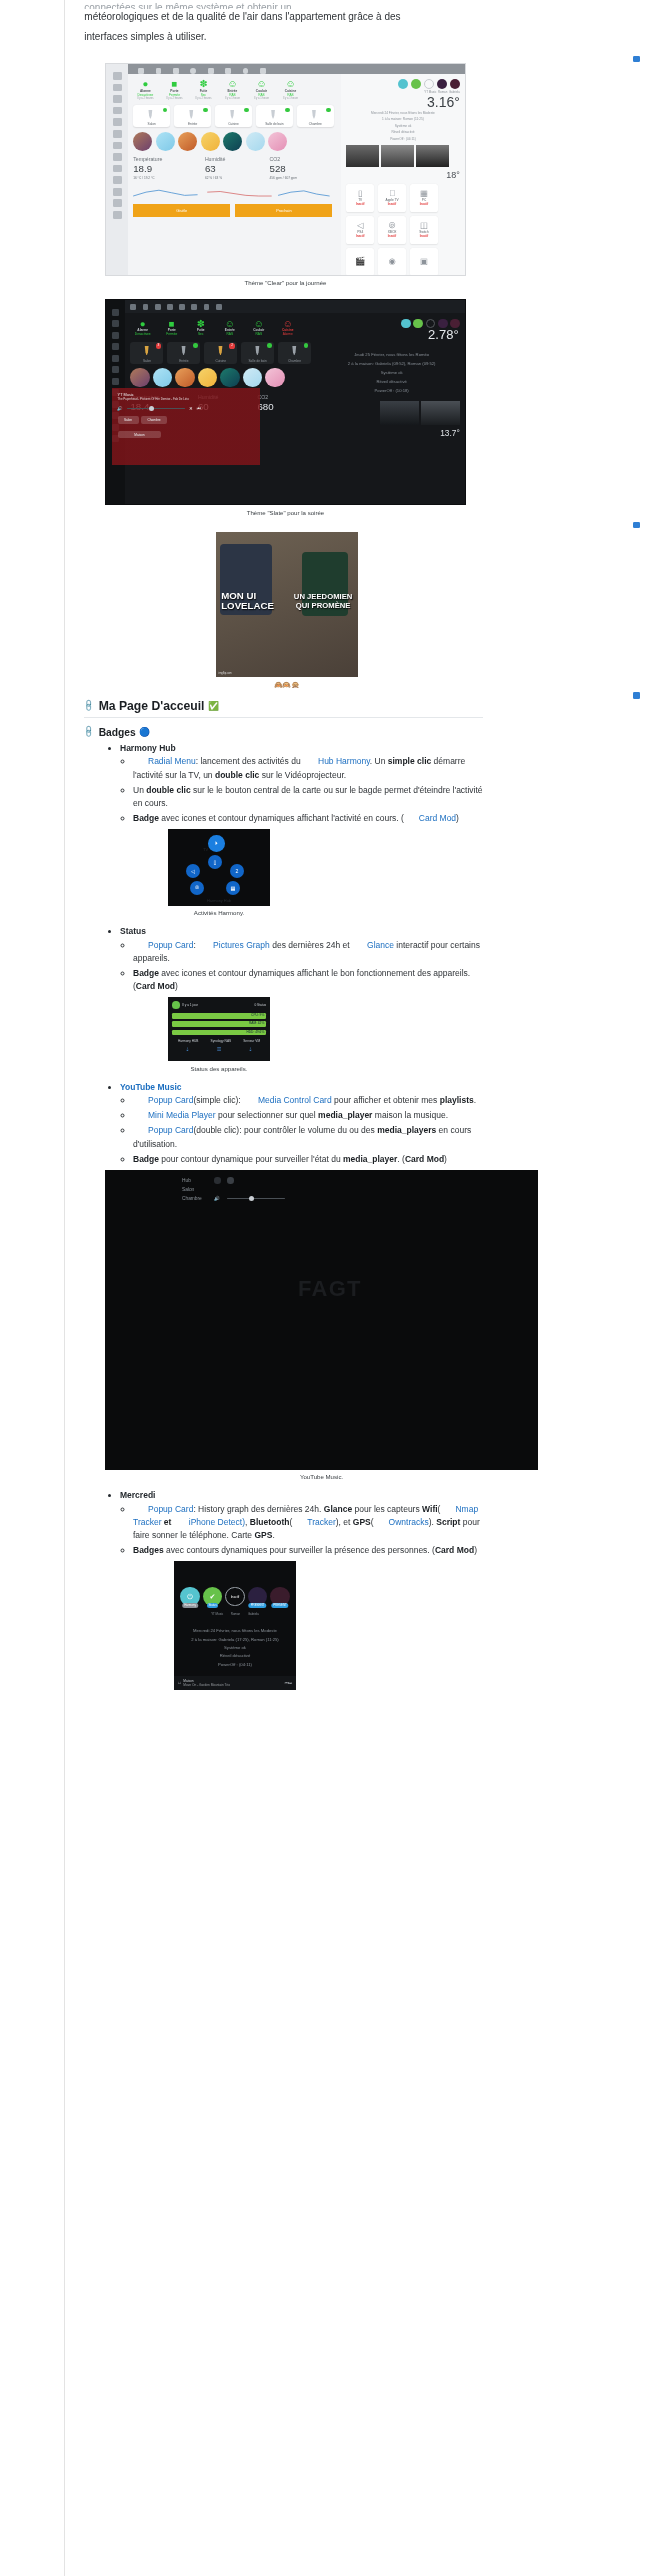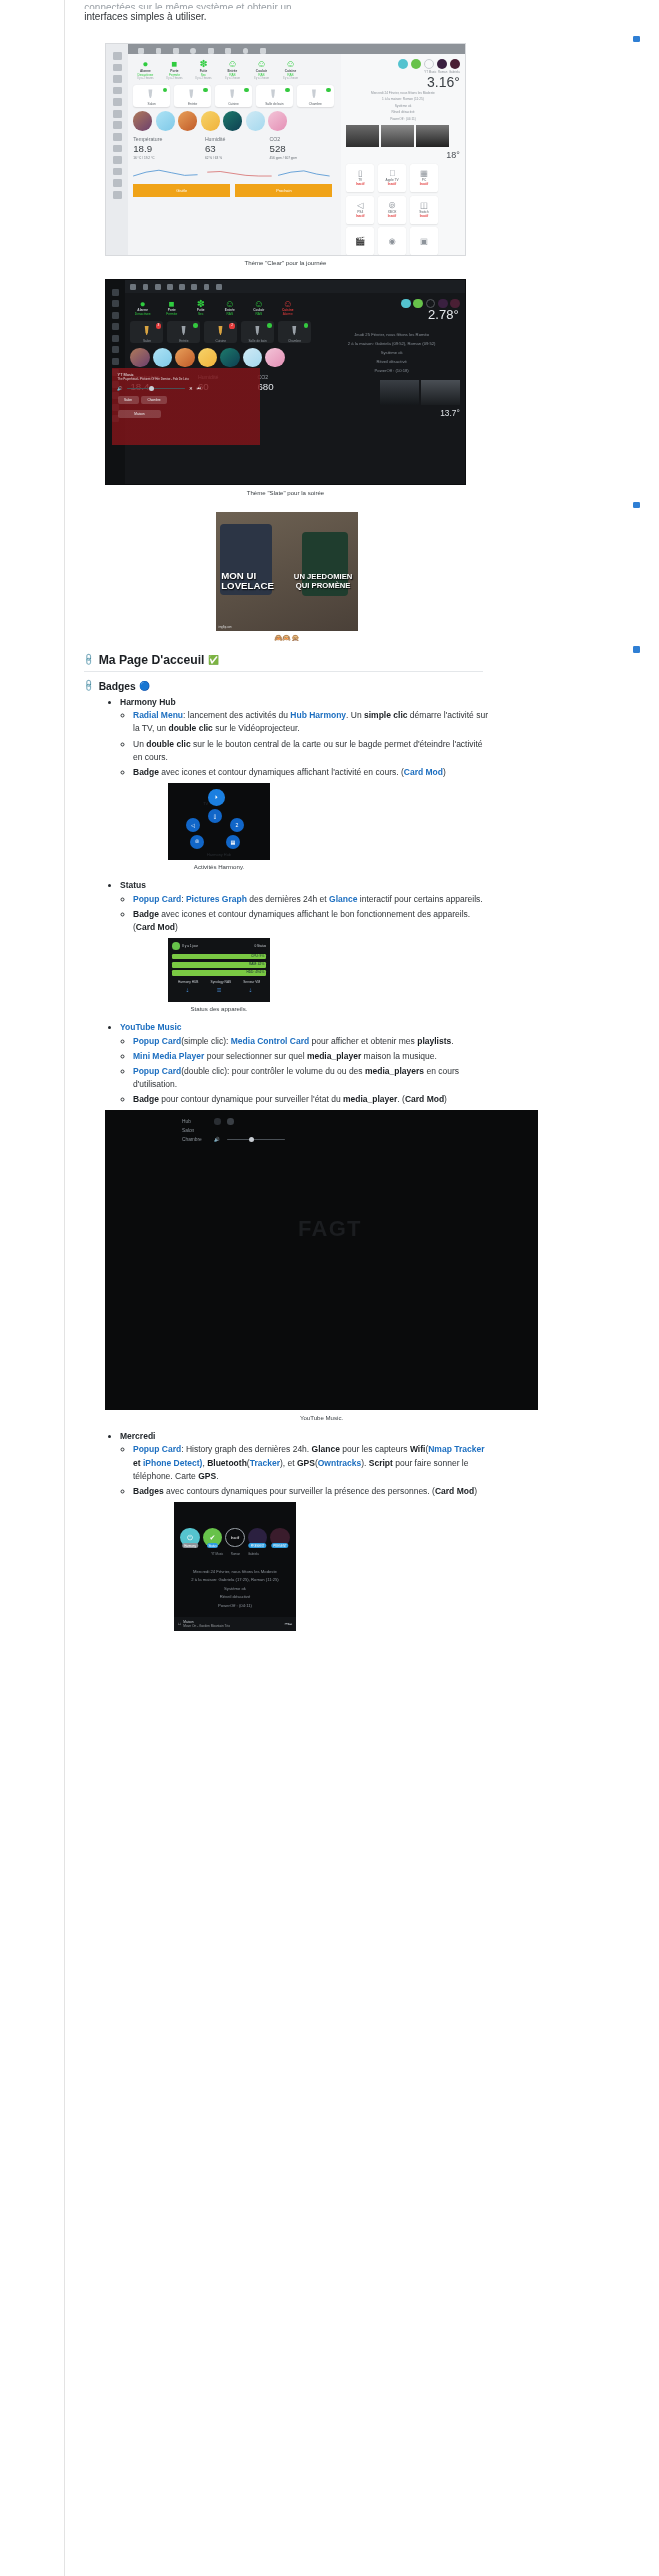--- a/index.html
+++ b/index.html
@@ -51,21 +51,21 @@
   }
   .linkicon { color:#8a9199; font-size:8.4px; transform:rotate(-45deg); display:inline-block; }
   .emoji { font-size:9px; }
 
   ul.lvl1 { margin:3.9px 0 0 0; padding-left:55px; list-style:disc; }
   ul.lvl1 > li { margin:0 0 1.3px 0; font-size:8.5px; line-height:1.55; color:#24292e; }
   ul.lvl1 > li > .hd { font-weight:700; }
   ul.lvl2 { margin:0.6px 0 3.9px 0; padding-left:13px; list-style:circle; }
   ul.lvl2 > li { margin:0 0 1.9px 0; font-size:8.5px; line-height:1.55; color:#2f3337; width:361px; }
   b { font-weight:700; color:#1b1f23; }
-  a.lk { color:#1d6fc0; text-decoration:none; font-weight:700; }
+  a.lk { color:#1d6fc0; text-decoration:none; font-weight:400;margin-left:15px; }
 
   
   .shot { position:relative; overflow:hidden; }
 
   
   .clear-shot { width:361px; height:213px; background:#f3f4f6; margin-left:40px;
                 border:0.6px solid #d8dadd; display:flex; }
   .cl-rail { width:22px; background:#e9ebee; padding-top:3.9px; }
   .cl-rail i { display:block; width:9px;height:7.7px;margin:3.9px auto;background:#b9bec4;border-radius:1.3px; }
   .cl-main { flex:1; display:flex; flex-direction:column; }
@@ -127,21 +127,21 @@
   .sl-bulb .lb { position:absolute;bottom:0.6px;width:100%;text-align:center;font-size:3.2px;color:#8e959c; }
   .sl-sens { margin-top:6.4px;display:flex;gap:15.5px;font-size:5.2px;color:#9aa1a8; }
   .sl-val { display:flex;gap:15.5px;margin-top:1.3px; }
   .sl-val b { font-size:9.7px;font-weight:400;color:#dfe3e7; }
   .sl-txt { text-align:center;font-size:4.2px;line-height:9px;color:#868d94; }
   .media-card { position:absolute;left:6.4px;bottom:39px;width:148px;height:77px;
                 background:linear-gradient(rgba(130,20,25,.82),rgba(130,20,25,.82)); }
   .wx-slate { position:absolute;right:6.4px;top:2.6px;text-align:right;color:#e5e9ec;font-size:13px;font-weight:300; }
 
   
-  .meme { width:142px;height:119px;margin-left:151px;position:relative;overflow:hidden;
+  .meme { width:142px;height:145px;margin-left:151px;position:relative;overflow:hidden;
           background:linear-gradient(160deg,#6e6253,#4a4038); }
   .meme .t { position:absolute;left:5.2px;top:59px;color:#fff;font-weight:700;font-size:9.7px;
              line-height:9.7px;text-shadow:0.6px 0.6px 1.3px #000; }
   .meme .t2 { position:absolute;right:3.9px;top:61px;color:#fff;font-weight:700;font-size:7.7px;
               line-height:8.4px;text-shadow:0.6px 0.6px 1.3px #000;text-align:center;width:62px; }
   .meme .wm { position:absolute;left:2.6px;bottom:1.9px;color:#ddd;font-size:2.6px; }
   .meme .p1 { position:absolute;left:3.9px;top:11.6px;width:52px;height:71px;background:#2c3545;border-radius:3.9px; }
   .meme .p2 { position:absolute;right:10.3px;top:19.3px;width:46px;height:64px;background:#1f3d2e;border-radius:3.9px; }
   .emojis { text-align:center;font-size:7px;margin-top:3.2px; }
   .harmony-shot { width:102px;height:77px;margin-left:103px;background:#0b0c0d; }
@@ -178,20 +178,21 @@
 <body>
 
 <div class="page-rule"></div>
 
 <div class="page">
 
   <div class="intro">
     <div class="clip" style="height:9px;">
       <p style="color:#9aa0a6;">connectées sur le même système et obtenir un</p>
     </div>
+    <p>météorologiques et de la qualité de l'air dans l'appartement grâce à des</p>
     <p>interfaces simples à utiliser.</p>
   </div>
 
   <div class="fig" style="margin-top:18px;position:relative;">
     <span class="right-marker" style="top:-7.7px;"></span>
 
     <div class="clear-shot shot">
       <div class="cl-rail">
         <i></i>
         <i></i>

